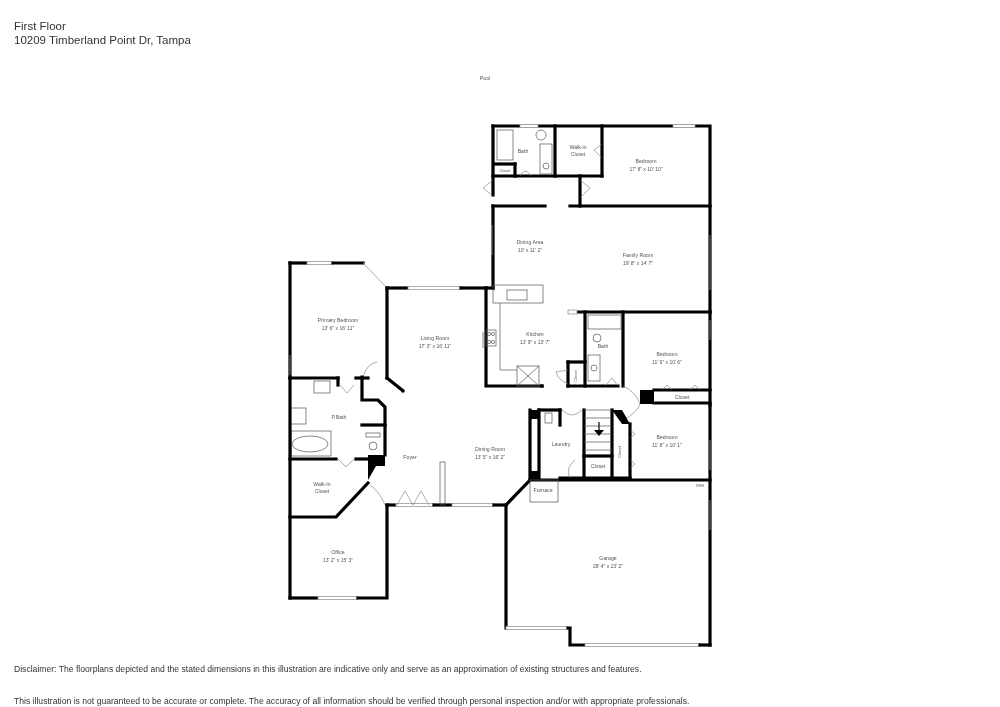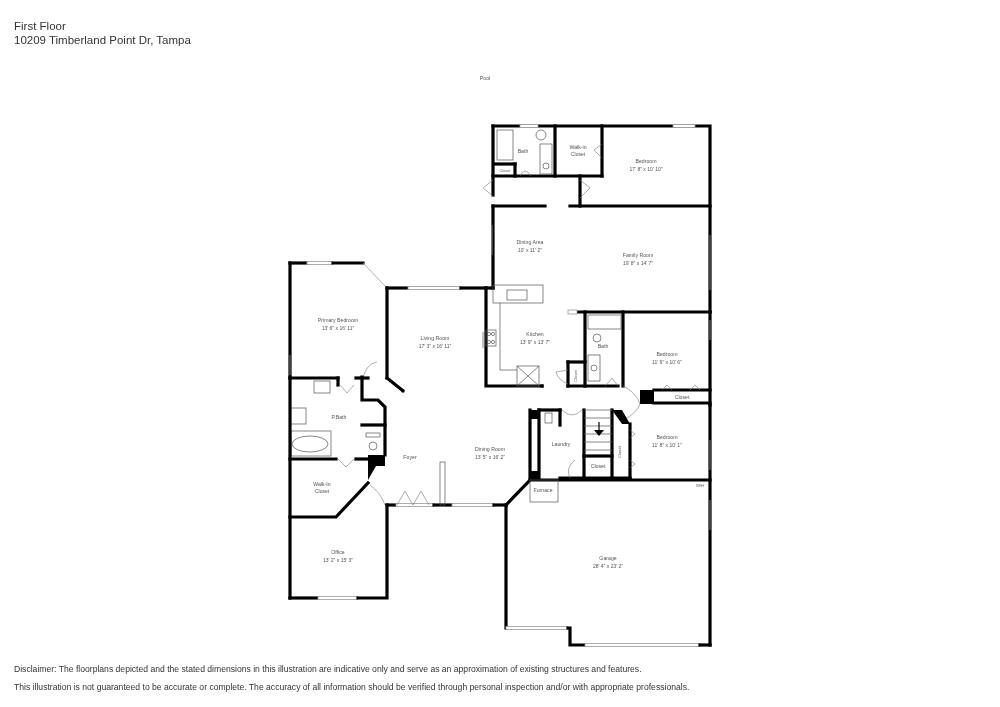--- a/index.html
+++ b/index.html
@@ -2,21 +2,21 @@
 <html><head>
 <meta charset="utf-8">
 <style>
   html, body { margin:0; padding:0; background:#ffffff; }
   body { width:1000px; height:707px; position:relative; overflow:hidden; font-family:"Liberation Sans", sans-serif; color:#333; }
   .hdr { position:absolute; left:14px; font-size:11.5px; color:#333; }
   .hdr.addr { top:34px; }
   .hdr.floor { top:20px; }
   .disc { position:absolute; left:14px; font-size:8.6px; color:#333; white-space:nowrap;text-align:right; }
   .disc.l1 { top:664px; }
-  .disc.l2 { top:682px; }
+  .disc.l2 { top:696px; }
   svg.plan { position:absolute; left:0; top:0; }
   .wall { stroke:#000; stroke-width:3.2; fill:none; stroke-linecap:square; }
   .thin { stroke:#555; stroke-width:0.7; fill:none; }
   .win { stroke:#999; stroke-width:0.8; fill:#fff; }
   .door { stroke:#777; stroke-width:0.6; fill:none; }
   .blk { fill:#000; }
   .rlabel { font-family:"Liberation Sans", sans-serif; font-size:5.2px; fill:#555; text-anchor:middle; }
   .rdim { font-family:"Liberation Sans", sans-serif; font-size:5px; fill:#555; text-anchor:middle; }
 </style>
 </head>

